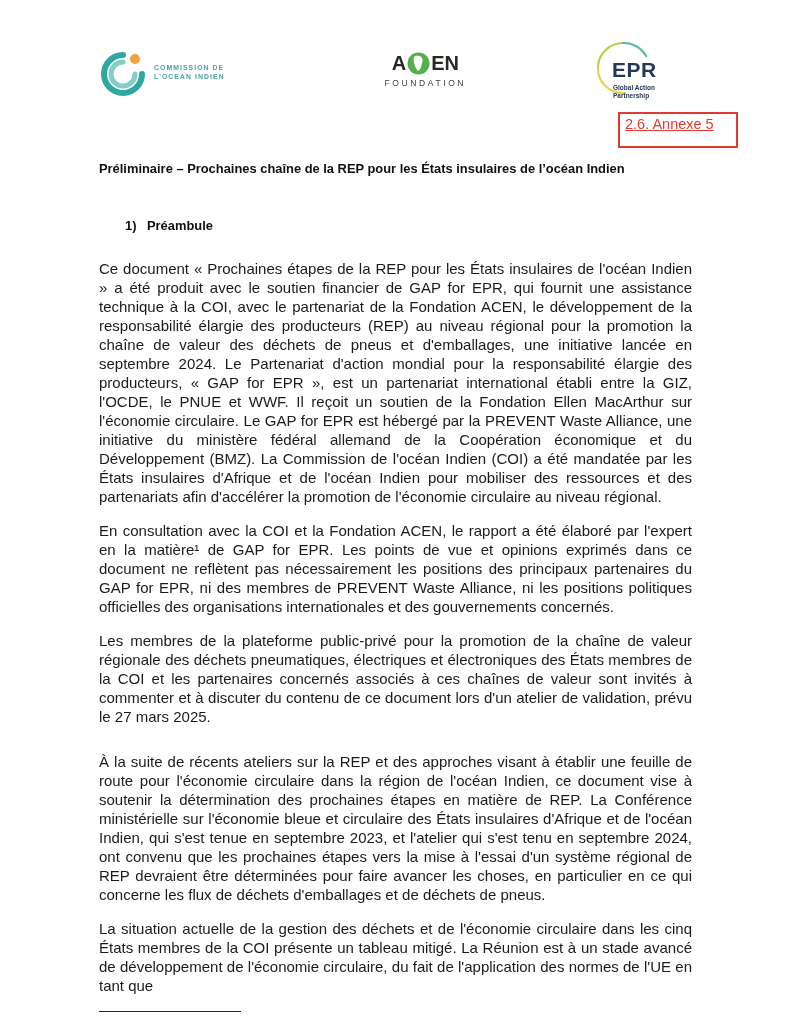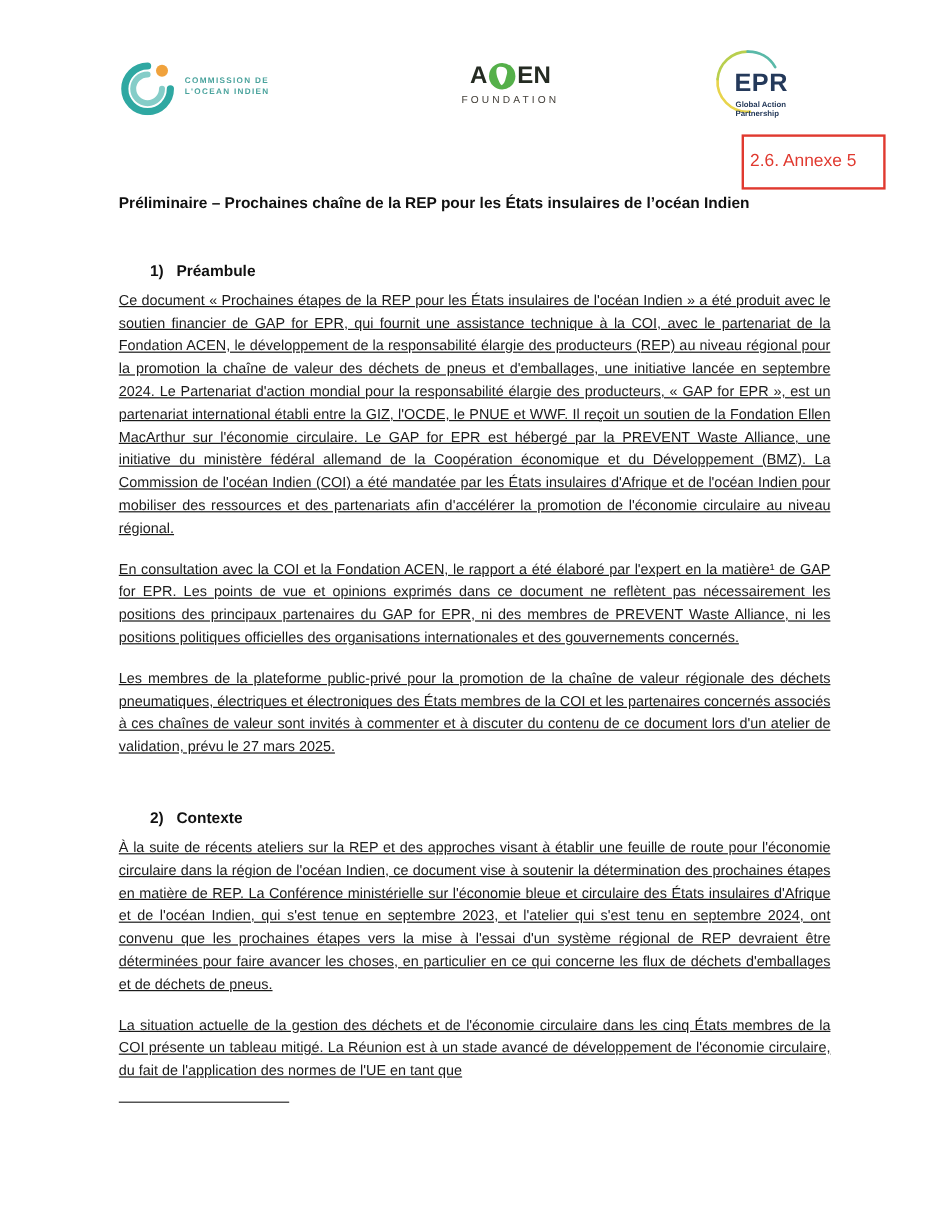--- a/index.html
+++ b/index.html
@@ -29,31 +29,31 @@
   .epr svg{position:absolute;left:0;top:0;}
   .epr-acronym{position:absolute;left:16px;top:20px;font-size:21px;font-weight:bold;color:#24395a;letter-spacing:0.5px;text-align:right;}
   .epr-sub{position:absolute;left:17px;top:46px;font-size:6.5px;line-height:7.5px;font-weight:bold;color:#24395a;}
   
   .annotation-box{
     position:absolute;top:112px;right:53px;
     width:111px;height:26px;
     border:2px solid #e0392f;
     color:#e0392f;
     font-size:14.5px;
-    padding:12px 0 4px 5px;
+    padding:2px 0 4px 5px;
+    text-decoration:underline;
   }
   
   .doc-title{font-size:12.9px;font-weight:bold;margin:47px 0 0 0;color:#111;}
   .section-heading{font-size:12.9px;font-weight:bold;color:#111;margin:42px 0 0 26px;}
   .section-heading .num{display:inline-block;width:22px;}
   .para{
-    font-size:12px;line-height:19px;
+    font-size:15px;line-height:19px;
     text-align:justify;
-    margin:8px 0 0 0;
-    text-decoration:underline;
+    margin:26px 0 0 0;
   }
   .para + .para{margin-top:15px;}
   sup{font-size:9px;line-height:0;}
   
   .footnote{margin-top:16px;}
   .footnote-rule{width:142px;border-top:1.6px solid #2a2a2a;margin-bottom:5px;}
   .footnote-text{font-size:11px;line-height:14px;margin:0;}
   .footnote-text sup{font-size:8px;}
 </style>
 </head>
@@ -110,23 +110,20 @@
   <section>
     <h2 class="section-heading">
       <span class="num">1)</span><span>Préambule</span>
     </h2>
     <p class="para">Ce document « Prochaines étapes de la REP pour les États insulaires de l'océan Indien » a été produit avec le soutien financier de GAP for EPR, qui fournit une assistance technique à la COI, avec le partenariat de la Fondation ACEN, le développement de la responsabilité élargie des producteurs (REP) au niveau régional pour la promotion la chaîne de valeur des déchets de pneus et d'emballages, une initiative lancée en septembre 2024. Le Partenariat d'action mondial pour la responsabilité élargie des producteurs, « GAP for EPR », est un partenariat international établi entre la GIZ, l'OCDE, le PNUE et WWF. Il reçoit un soutien de la Fondation Ellen MacArthur sur l'économie circulaire. Le GAP for EPR est hébergé par la PREVENT Waste Alliance, une initiative du ministère fédéral allemand de la Coopération économique et du Développement (BMZ). La Commission de l'océan Indien (COI) a été mandatée par les États insulaires d'Afrique et de l'océan Indien pour mobiliser des ressources et des partenariats afin d'accélérer la promotion de l'économie circulaire au niveau régional.</p>
     <p class="para">En consultation avec la COI et la Fondation ACEN, le rapport a été élaboré par l'expert en la matière¹ de GAP for EPR. Les points de vue et opinions exprimés dans ce document ne reflètent pas nécessairement les positions des principaux partenaires du GAP for EPR, ni des membres de PREVENT Waste Alliance, ni les positions politiques officielles des organisations internationales et des gouvernements concernés.</p>
     <p class="para">Les membres de la plateforme public-privé pour la promotion de la chaîne de valeur régionale des déchets pneumatiques, électriques et électroniques des États membres de la COI et les partenaires concernés associés à ces chaînes de valeur sont invités à commenter et à discuter du contenu de ce document lors d'un atelier de validation, prévu le 27 mars 2025.</p>
   </section>
 
   <section>
-    <h2 class="section-heading">
-      <span class="num">2)</span><span>Contexte</span>
-    </h2>
     <p class="para">À la suite de récents ateliers sur la REP et des approches visant à établir une feuille de route pour l'économie circulaire dans la région de l'océan Indien, ce document vise à soutenir la détermination des prochaines étapes en matière de REP. La Conférence ministérielle sur l'économie bleue et circulaire des États insulaires d'Afrique et de l'océan Indien, qui s'est tenue en septembre 2023, et l'atelier qui s'est tenu en septembre 2024, ont convenu que les prochaines étapes vers la mise à l'essai d'un système régional de REP devraient être déterminées pour faire avancer les choses, en particulier en ce qui concerne les flux de déchets d'emballages et de déchets de pneus.</p>
     <p class="para">La situation actuelle de la gestion des déchets et de l'économie circulaire dans les cinq États membres de la COI présente un tableau mitigé. La Réunion est à un stade avancé de développement de l'économie circulaire, du fait de l'application des normes de l'UE en tant que</p>
   </section>
 
   <div class="footnote">
     <div class="footnote-rule"></div>
   </div>
 
 </div>
 

